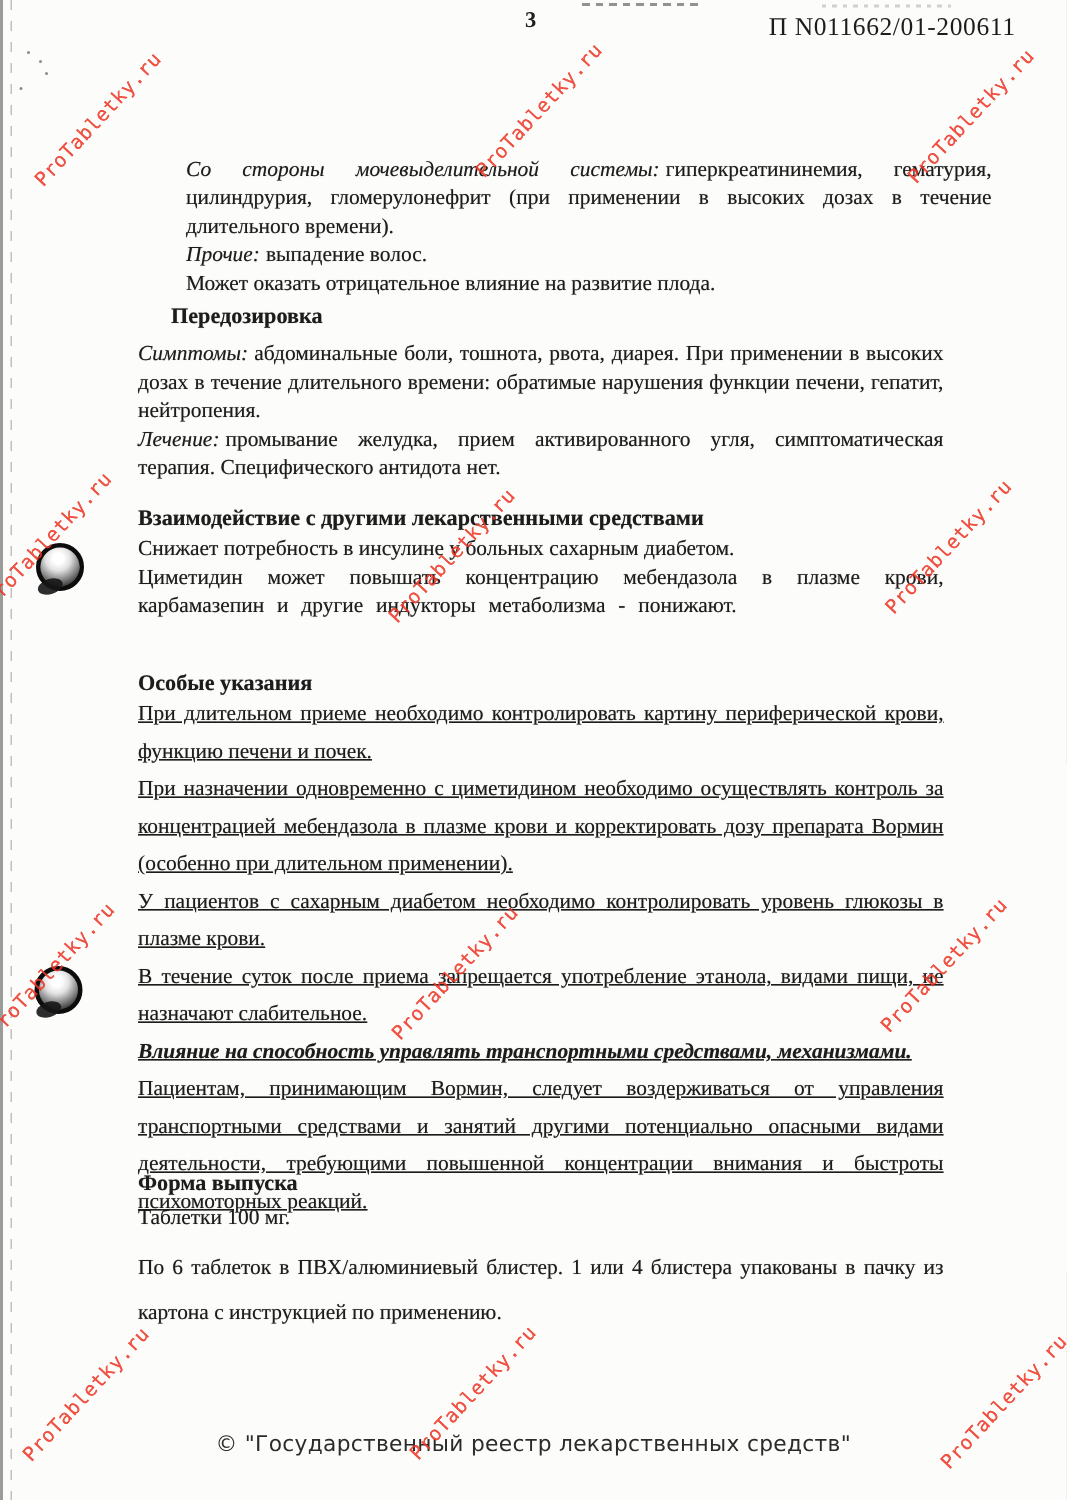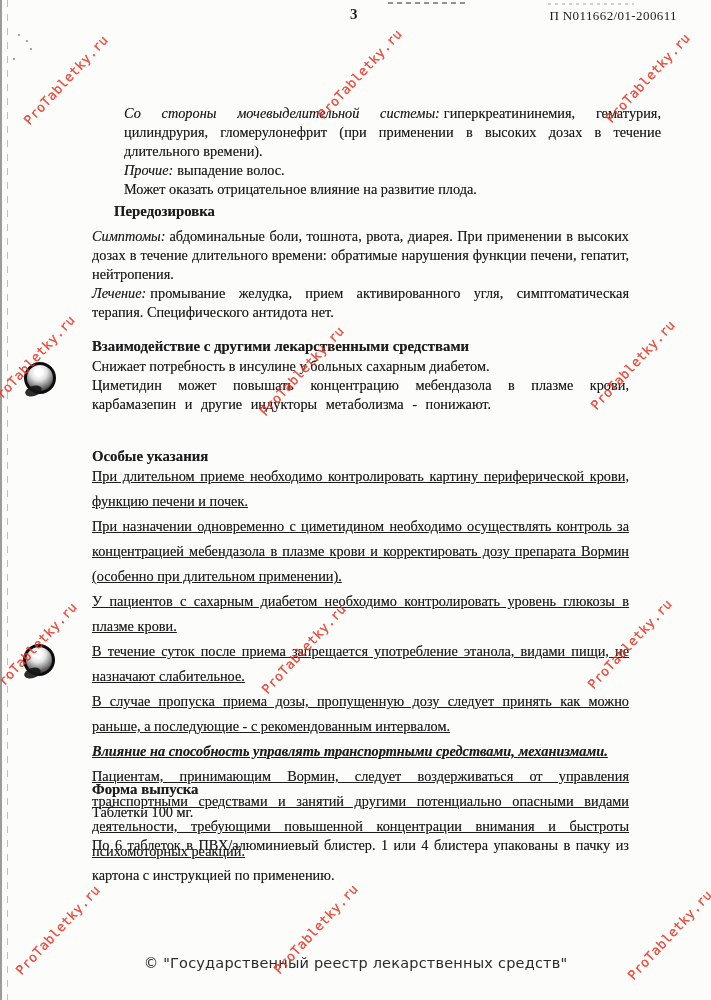--- a/index.html
+++ b/index.html
@@ -39,21 +39,21 @@
     transform:translate(-50%,-50%) rotate(-47deg);
     font-family:"DejaVu Sans Mono", monospace;
     font-size:13px;letter-spacing:.5px;
     color:#ee3524;opacity:.85;white-space:nowrap;
     text-shadow:0 0 .3px #ee3524;
     pointer-events:none;
   }
 
   
   .page-num{position:absolute;left:350px;top:6px;font-size:15px;font-weight:bold;}
-  .reg-num{position:absolute;right:34px;top:8px;font-size:13px;letter-spacing:.4px;}
+  .reg-num{position:absolute;right:34px;top:8px;font-size:17px;letter-spacing:.4px;}
   .footer{
     position:absolute;left:0;right:0;top:955px;text-align:center;
     font-family:"DejaVu Sans", sans-serif;font-size:14.5px;color:#2b2b2b;letter-spacing:.2px;
   }
 
   
   .blk{position:absolute;left:92px;width:537px;}
   .blk p{margin:0;text-align:justify;font-size:14.3px;line-height:19px;
     text-shadow:0 0 .5px rgba(25,25,25,.55);}
   .h{position:absolute;left:92px;font-weight:bold;font-size:14.8px;
@@ -102,21 +102,20 @@
     <p>Снижает потребность в инсулине у больных сахарным диабетом.</p>
     <p class="spread">Циметидин может повышать концентрацию мебендазола в плазме крови, карбамазепин и другие индукторы метаболизма - понижают.</p>
   </div>
 
   <div class="h" style="top:448px;">Особые указания</div>
   <div class="blk tight" style="top:464px;">
     <p>При длительном приеме необходимо контролировать картину периферической крови, функцию печени и почек.</p>
     <p>При назначении одновременно с циметидином необходимо осуществлять контроль за концентрацией мебендазола в плазме крови и корректировать дозу препарата Вормин (особенно при длительном применении).</p>
     <p>У пациентов с сахарным диабетом необходимо контролировать уровень глюкозы в плазме крови.</p>
     <p>В течение суток после приема запрещается употребление этанола, видами пищи, не назначают слабительное.</p>
-    <p>В случае пропуска приема дозы, пропущенную дозу следует принять как можно раньше, а последующие - с рекомендованным интервалом.</p>
     <p class="bold-italic">Влияние на способность управлять транспортными средствами, механизмами.</p>
     <p>Пациентам, принимающим Вормин, следует воздерживаться от управления транспортными средствами и занятий другими потенциально опасными видами деятельности, требующими повышенной концентрации внимания и быстроты психомоторных реакций.</p>
   </div>
 
   <div class="h" style="top:781px;">Форма выпуска</div>
   <div class="blk" style="top:803px;">
     <p>Таблетки 100 мг.</p>
   </div>
   <div class="blk wide" style="top:830px;">
     <p>По 6 таблеток в ПВХ/алюминиевый блистер. 1 или 4 блистера упакованы в пачку из картона с инструкцией по применению.</p>

